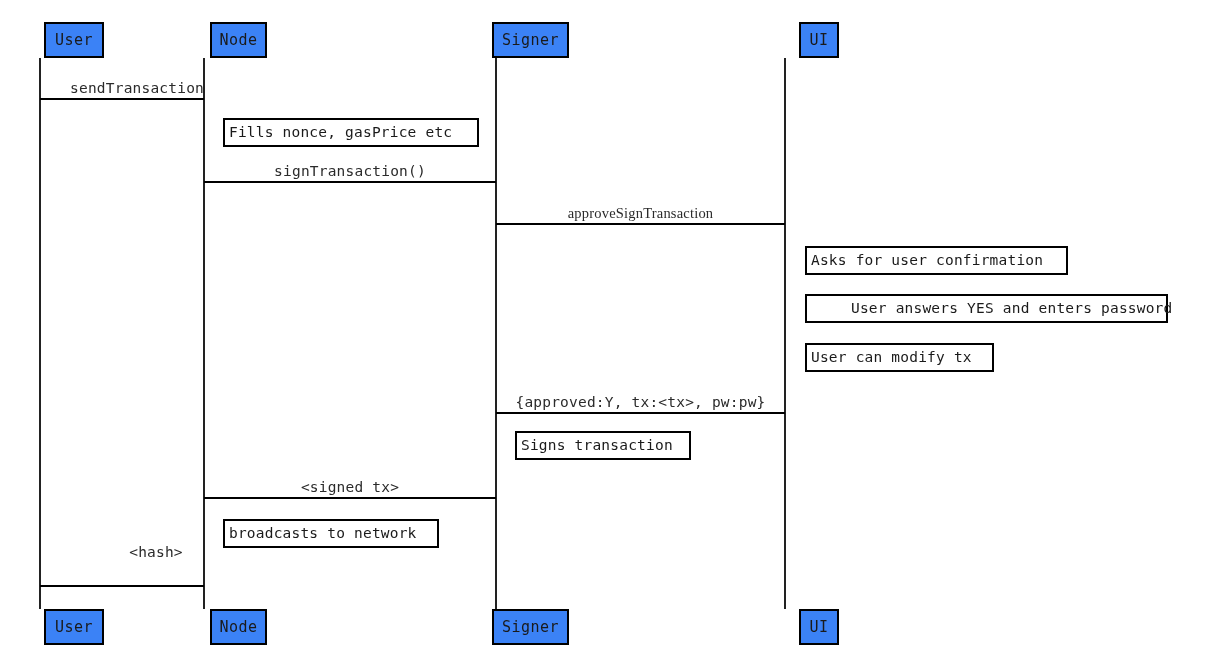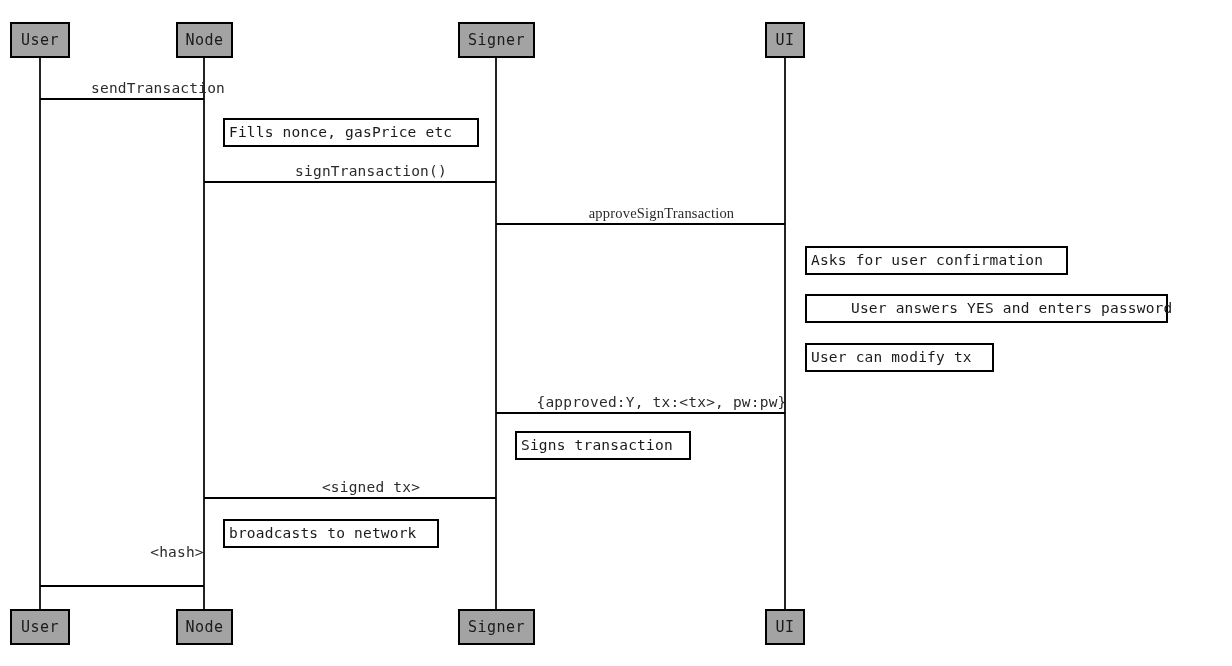--- a/index.html
+++ b/index.html
@@ -15,29 +15,30 @@
     background: #ffffff;
     font-family: "DejaVu Sans Mono", "Liberation Mono", monospace;
     overflow: hidden;
   }
 
   
   .actor-box {
     position: absolute;
     box-sizing: border-box;
     border: 2px solid #000000;
-    background: #a3a3a3;
+    background: #3b82f6;
     display: flex;
     align-items: center;
     justify-content: center;
     font-size: 15px;
     color: #1a1a1a;
     letter-spacing: 0.5px;
     z-index: 5;
     white-space: nowrap;
+    margin-left: 34px;
   }
 
   
   .lifeline {
     position: absolute;
     width: 2px;
     background: #222222;
     z-index: 1;
   }
 
@@ -48,21 +49,20 @@
     background: #000000;
     z-index: 2;
   }
   .msg-label {
     position: absolute;
     font-size: 14.5px;
     color: #2b2b2b;
     white-space: nowrap;
     z-index: 3;
     letter-spacing: 0.2px;
-    padding-left: 21px;
   }
   .msg-label.center { text-align: center; }
   .msg-label.right  { text-align: right; }
 
   
   .note {
     position: absolute;
     box-sizing: border-box;
     border: 2px solid #000000;
     background: #ffffff;

